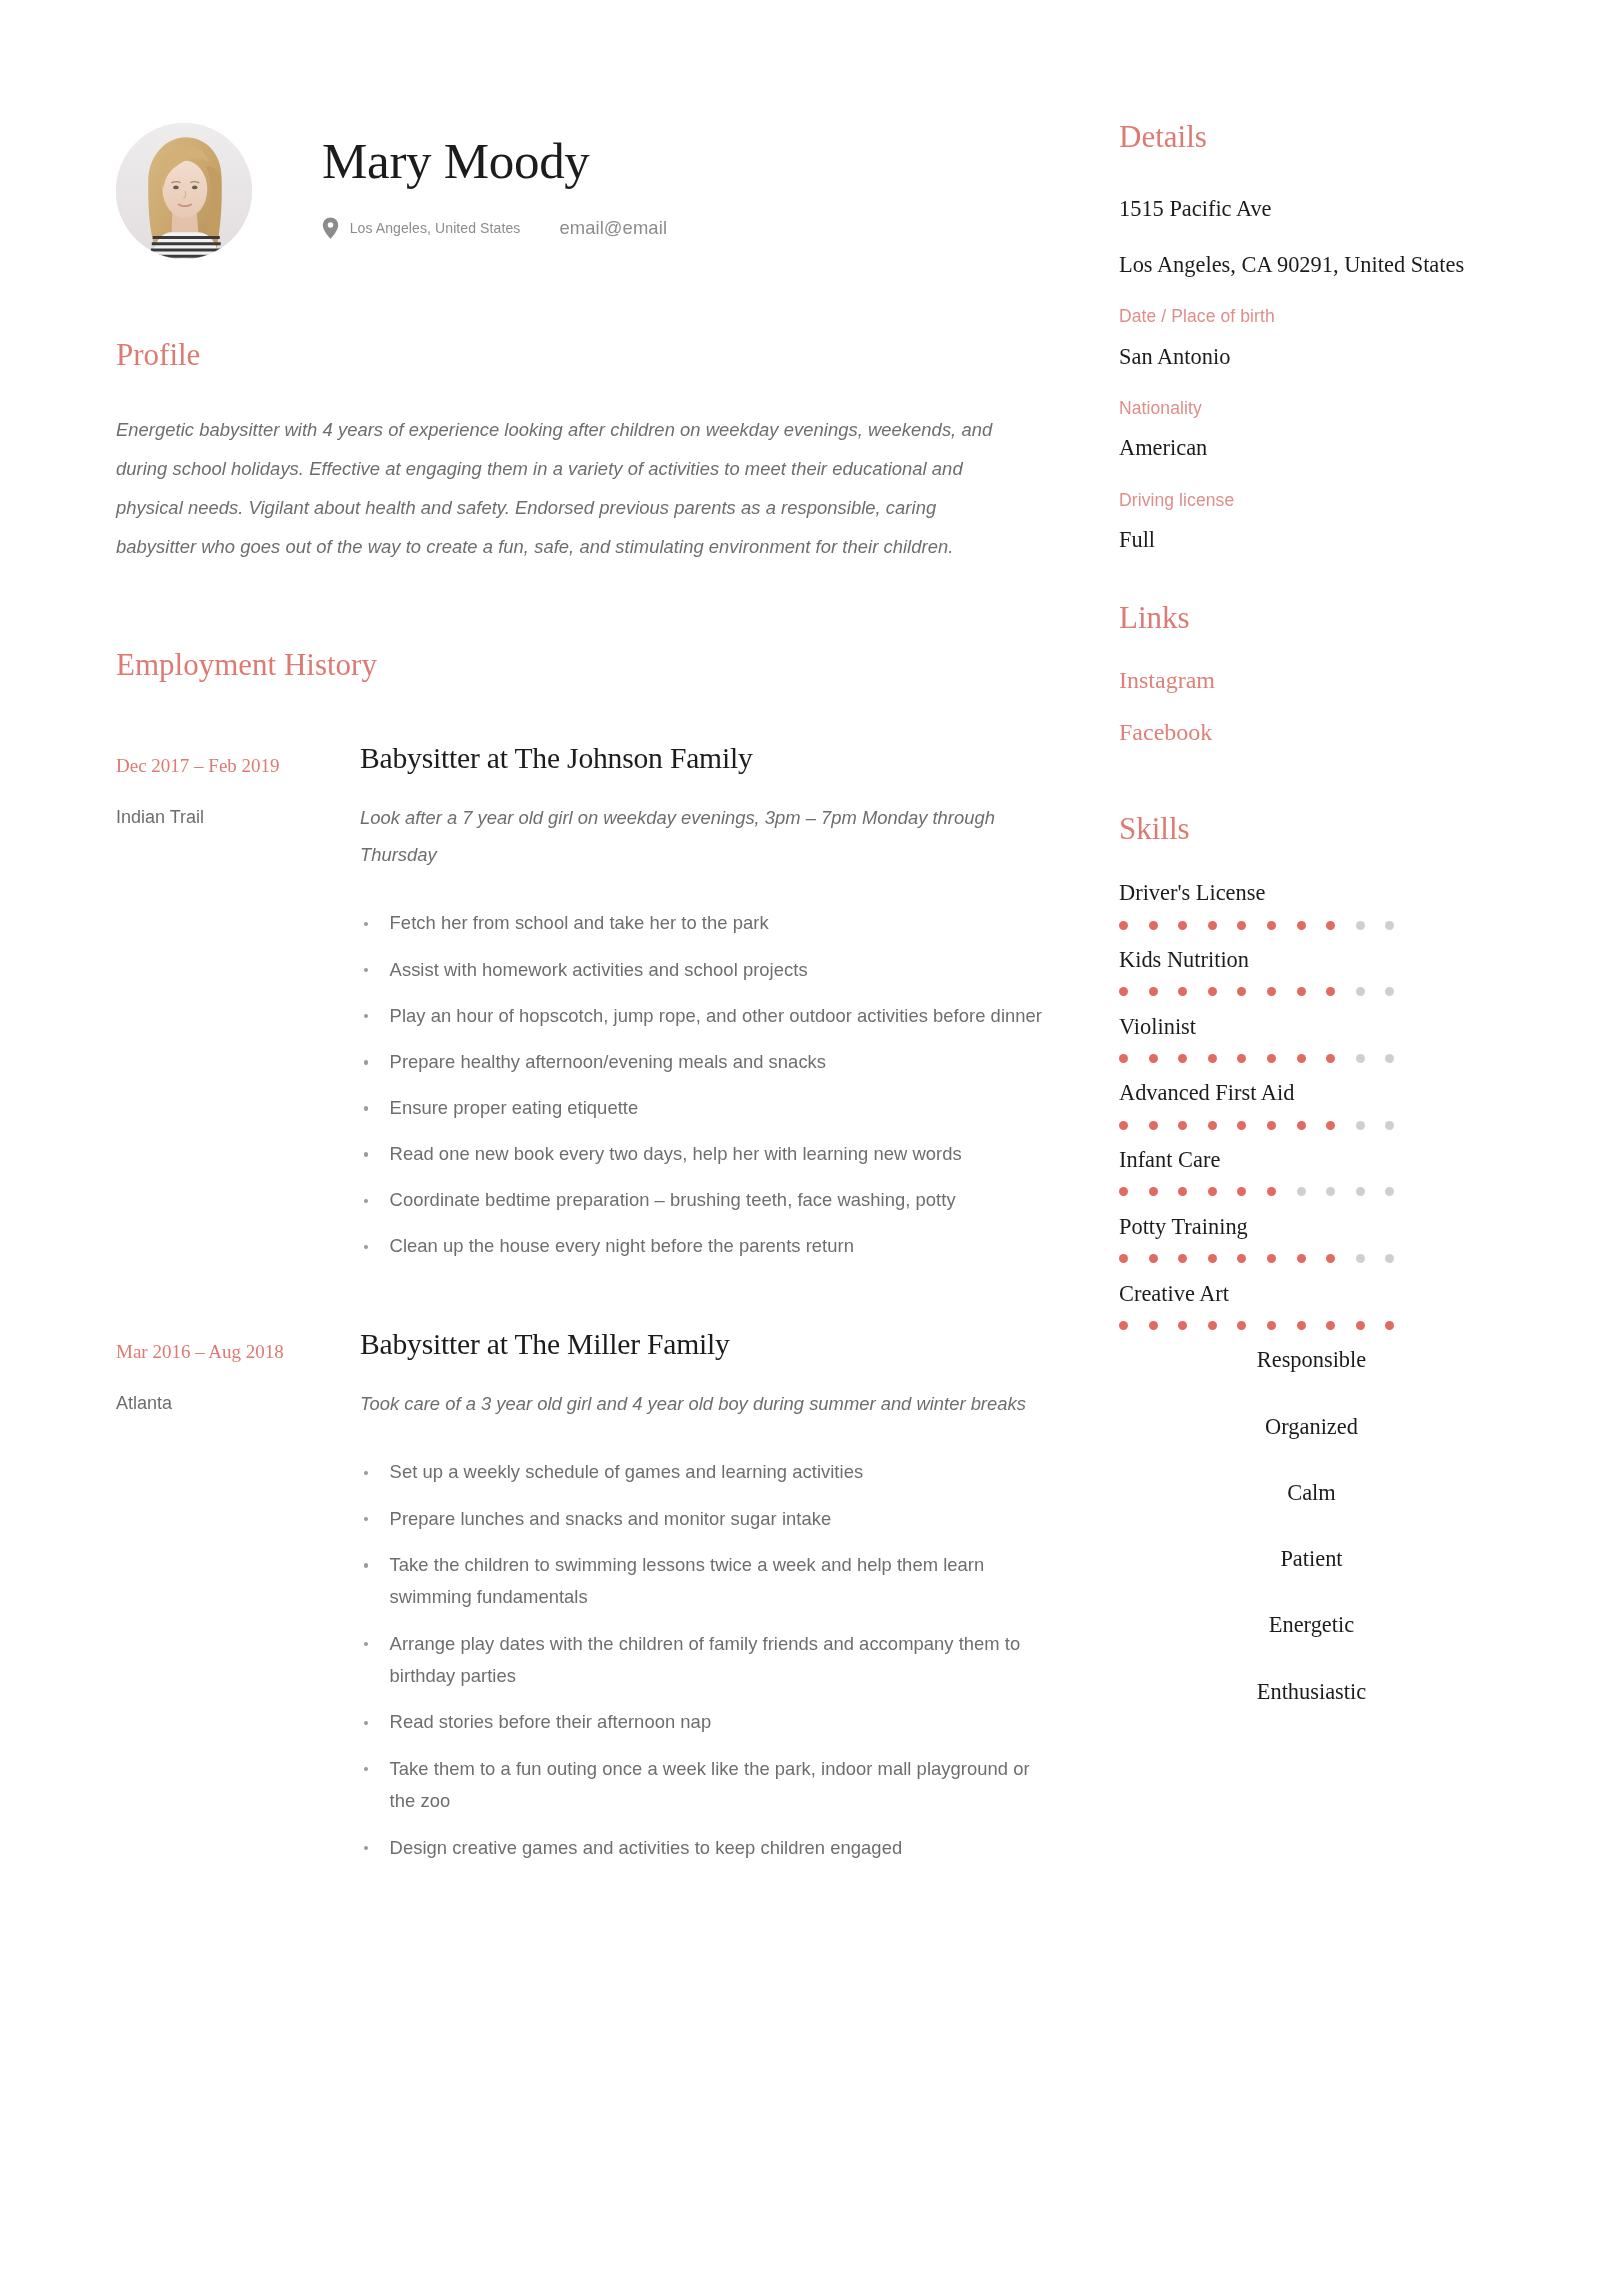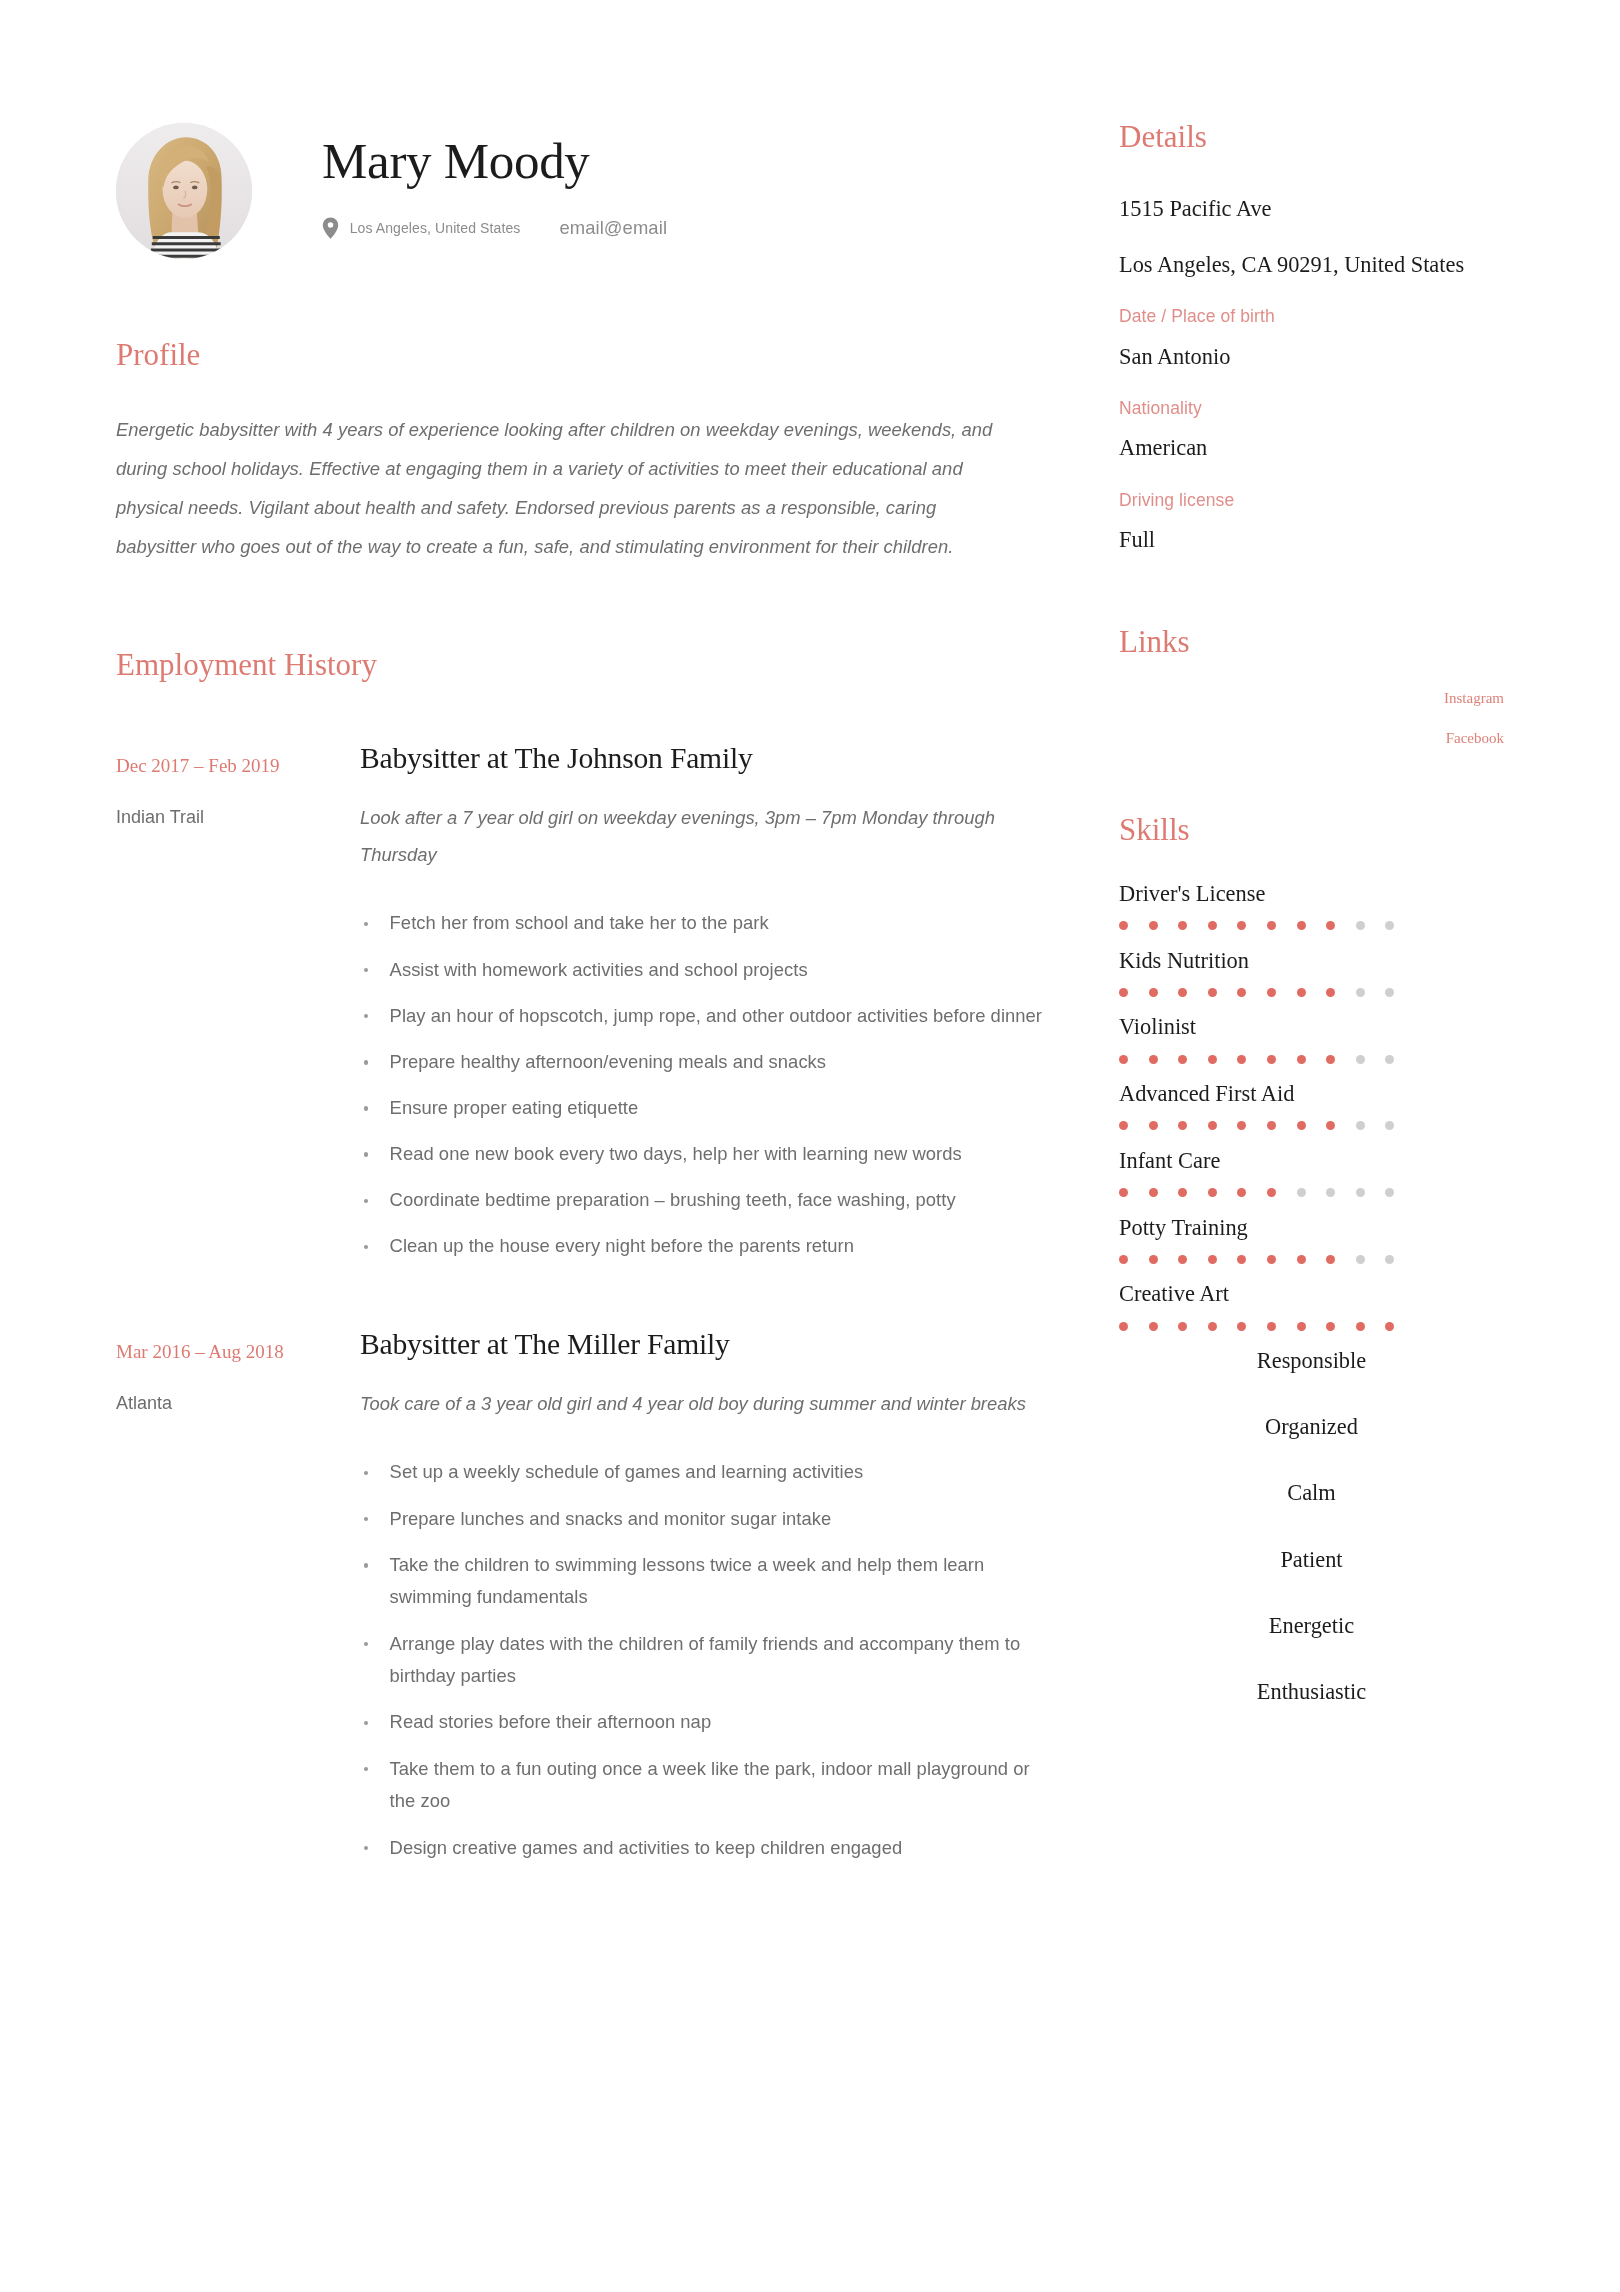--- a/index.html
+++ b/index.html
@@ -205,21 +205,21 @@
   }
 
   .side-heading {
     font-family: "Liberation Serif", serif;
     font-size: 31px;
     font-weight: 400;
     color: #dd7a72;
     line-height: 1.1;
   }
 
-  .details-section { margin-bottom: 70px; }
+  .details-section { margin-bottom: 46px; }
   .details-section .side-heading { margin-bottom: 39px; }
 
   .detail-value {
     font-family: "Liberation Serif", serif;
     font-size: 22.4px;
     color: #1c1c1c;
     line-height: 1.4;
     margin-bottom: 25px;
   }
   .detail-label {
@@ -227,28 +227,27 @@
     color: #e08e89;
     line-height: 1.3;
     margin-bottom: 12.5px;
     letter-spacing: 0.1px;
   }
 
   .links-section { margin-bottom: 64px; }
   .links-section .side-heading { margin-bottom: 30px; }
   .link-item {
     font-family: "Liberation Serif", serif;
-    font-size: 15px;
+    font-size: 24px;
     color: #dd8179;
     line-height: 1.3;
     margin-bottom: 20.6px;
     display: block;
     text-decoration: none;
     cursor: pointer;
-    text-align: right;
   }
 
   .skills-section .side-heading { margin-bottom: 32px; }
 
   .skill { margin-bottom: 15px; }
   .skill-name {
     font-family: "Liberation Serif", serif;
     font-size: 22.4px;
     color: #1c1c1c;
     line-height: 1.35;

